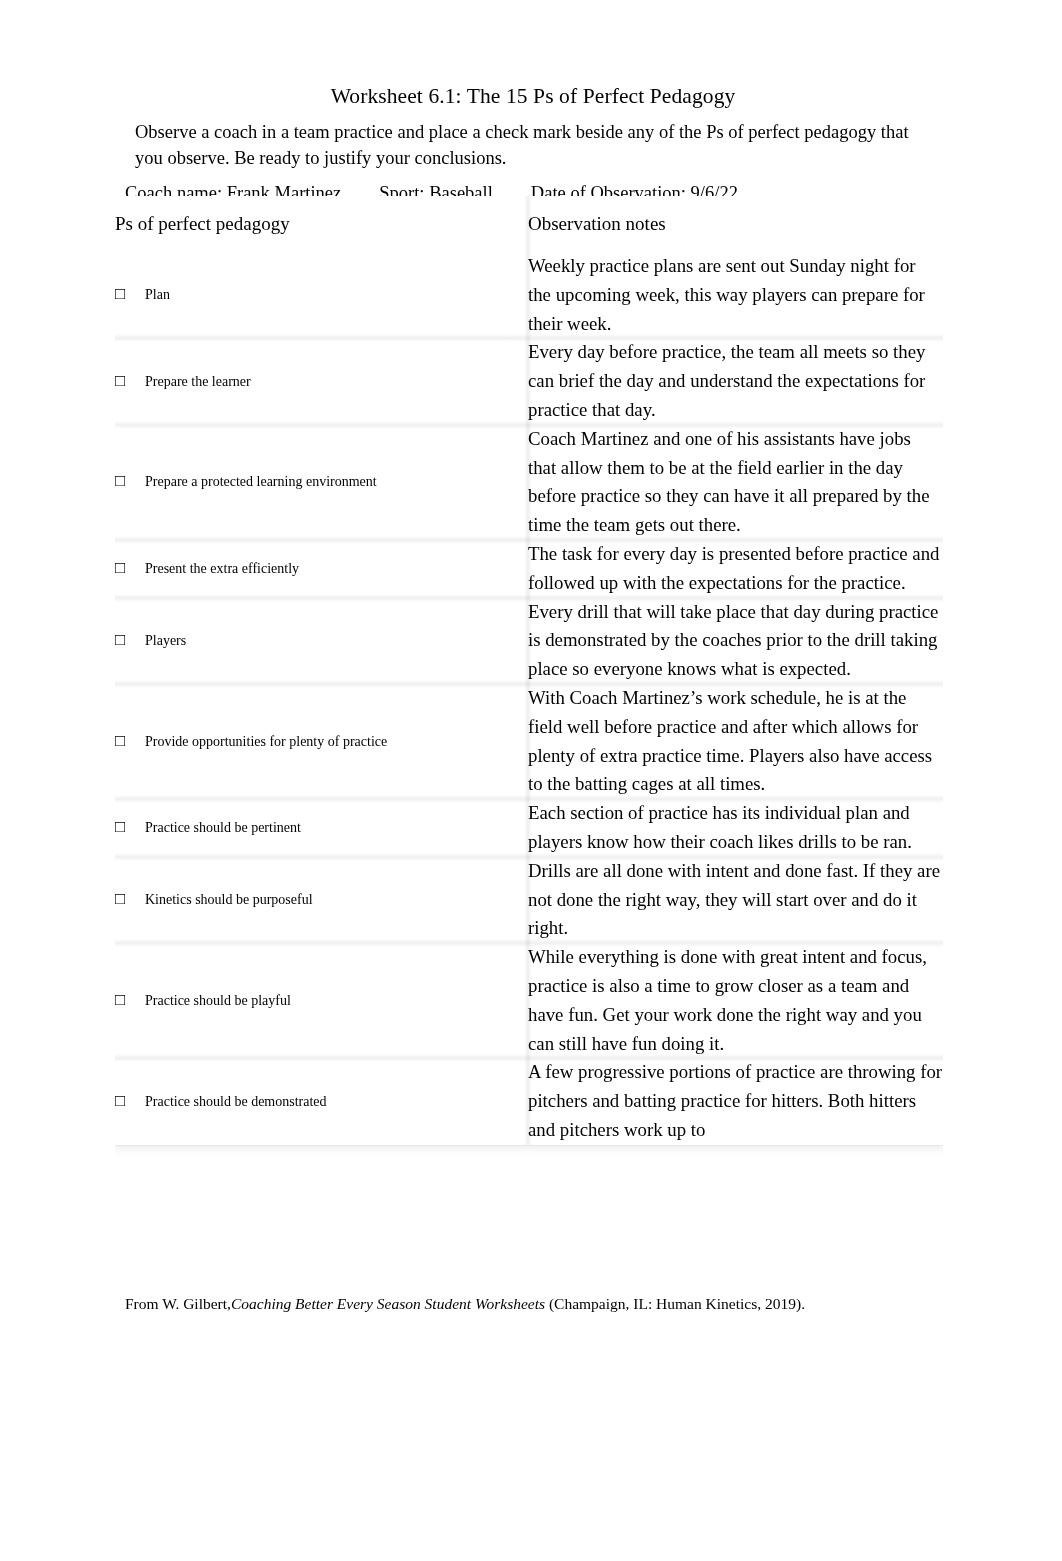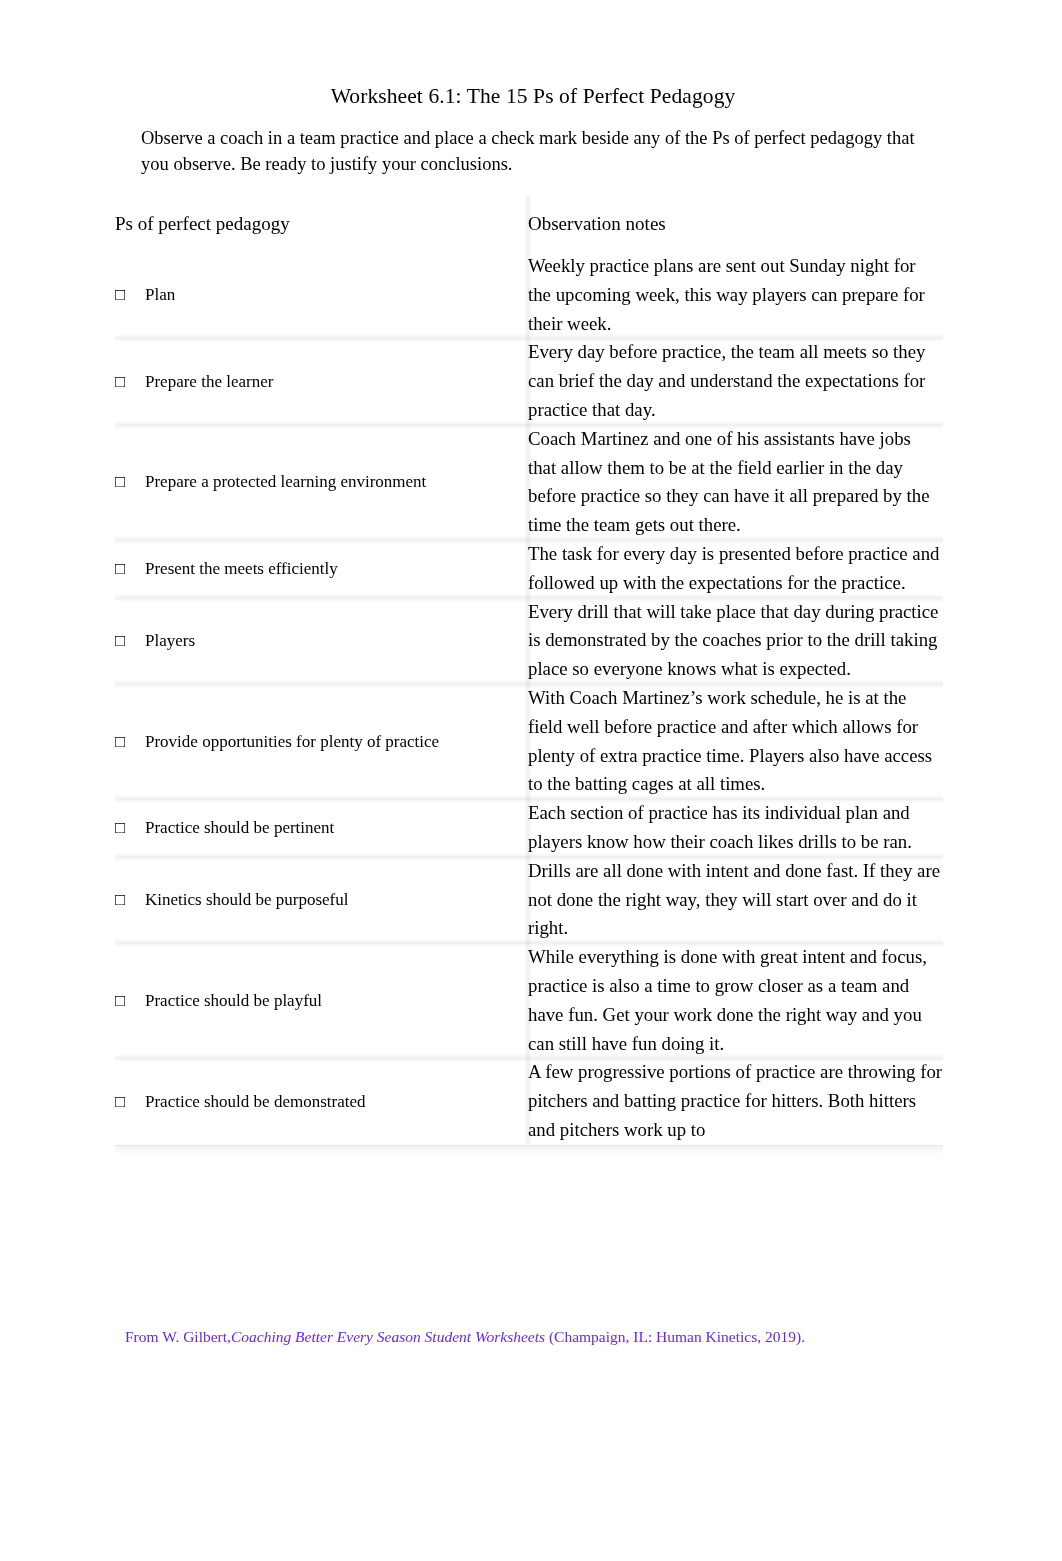--- a/index.html
+++ b/index.html
@@ -40,21 +40,21 @@
     font-size: 21.5px;
     line-height: 28px;
     margin: 0 0 2px 0;
     font-weight: normal;
     letter-spacing: 0.1px;
   }
 
   .intro {
     font-size: 18.5px;
     line-height: 25.5px;
-    margin: 16px;
+    margin: 10px;
     text-align: left;
   }
 
   .meta-line {
     font-size: 18.5px;
     line-height: 25.5px;
     margin-top: 10px;
     white-space: pre;
   }
   .meta-gap { display: inline-block; width: 38px; }
@@ -139,56 +139,56 @@
     gap: 0;
   }
   .checkbox {
     flex: 0 0 auto;
     width: 30px;
     font-size: 17px;
     line-height: 22px;
     color: #000;
   }
   .p-label {
-    font-size: 17px;
+    font-size: 14px;
     line-height: 24px;
   }
 
   .notes-cell {
     padding: 14px 12px 14px 21px;
   }
   .notes-text {
     font-size: 18.8px;
     line-height: 28.8px;
     text-align: left;
   }
 
   
   .source-note {
     position: absolute;
     left: 125px;
     top: 1294px;
     width: 860px;
     font-size: 15.5px;
     line-height: 20px;
-    color: #6d28d9;
-    margin-top: 33px;
+    color: #000000;
   }
   .source-note .book { font-style: italic; }
 </style>
 </head>
 <body>
 
 <div class="page">
 
   <div class="content">
     <div class="doc-title">Worksheet 6.1: The 15 Ps of Perfect Pedagogy</div>
 
     <div class="intro">Observe a coach in a team practice and place a check mark beside any of the Ps of perfect pedagogy that you observe. Be ready to justify your conclusions.</div>
 
+    <div class="meta-line"><span>Coach name: Frank Martinez</span><span class="meta-gap"></span><span>Sport: Baseball</span><span class="meta-gap"></span><span>Date of Observation: 9/6/22</span></div>
   </div>
 
   <div class="table-wrap">
     <table class="ws-table">
       <colgroup>
         <col class="c1">
         <col class="c2">
       </colgroup>
       <thead>
         <tr>
@@ -227,21 +227,21 @@
               </div>
             </td>
             <td class="notes-cell col-notes">
               <div class="notes-text">Coach Martinez and one of his assistants have jobs that allow them to be at the field earlier in the day before practice so they can have it all prepared by the time the team gets out there.</div>
             </td>
           </tr>
           <tr>
             <td class="p-cell">
               <div class="p-inner">
                 <span class="checkbox">□</span>
-                <span class="p-label">Present the meets efficiently</span>
+                <span class="p-label">Present the extra efficiently</span>
               </div>
             </td>
             <td class="notes-cell col-notes">
               <div class="notes-text">The task for every day is presented before practice and followed up with the expectations for the practice.</div>
             </td>
           </tr>
           <tr>
             <td class="p-cell">
               <div class="p-inner">
                 <span class="checkbox">□</span>

